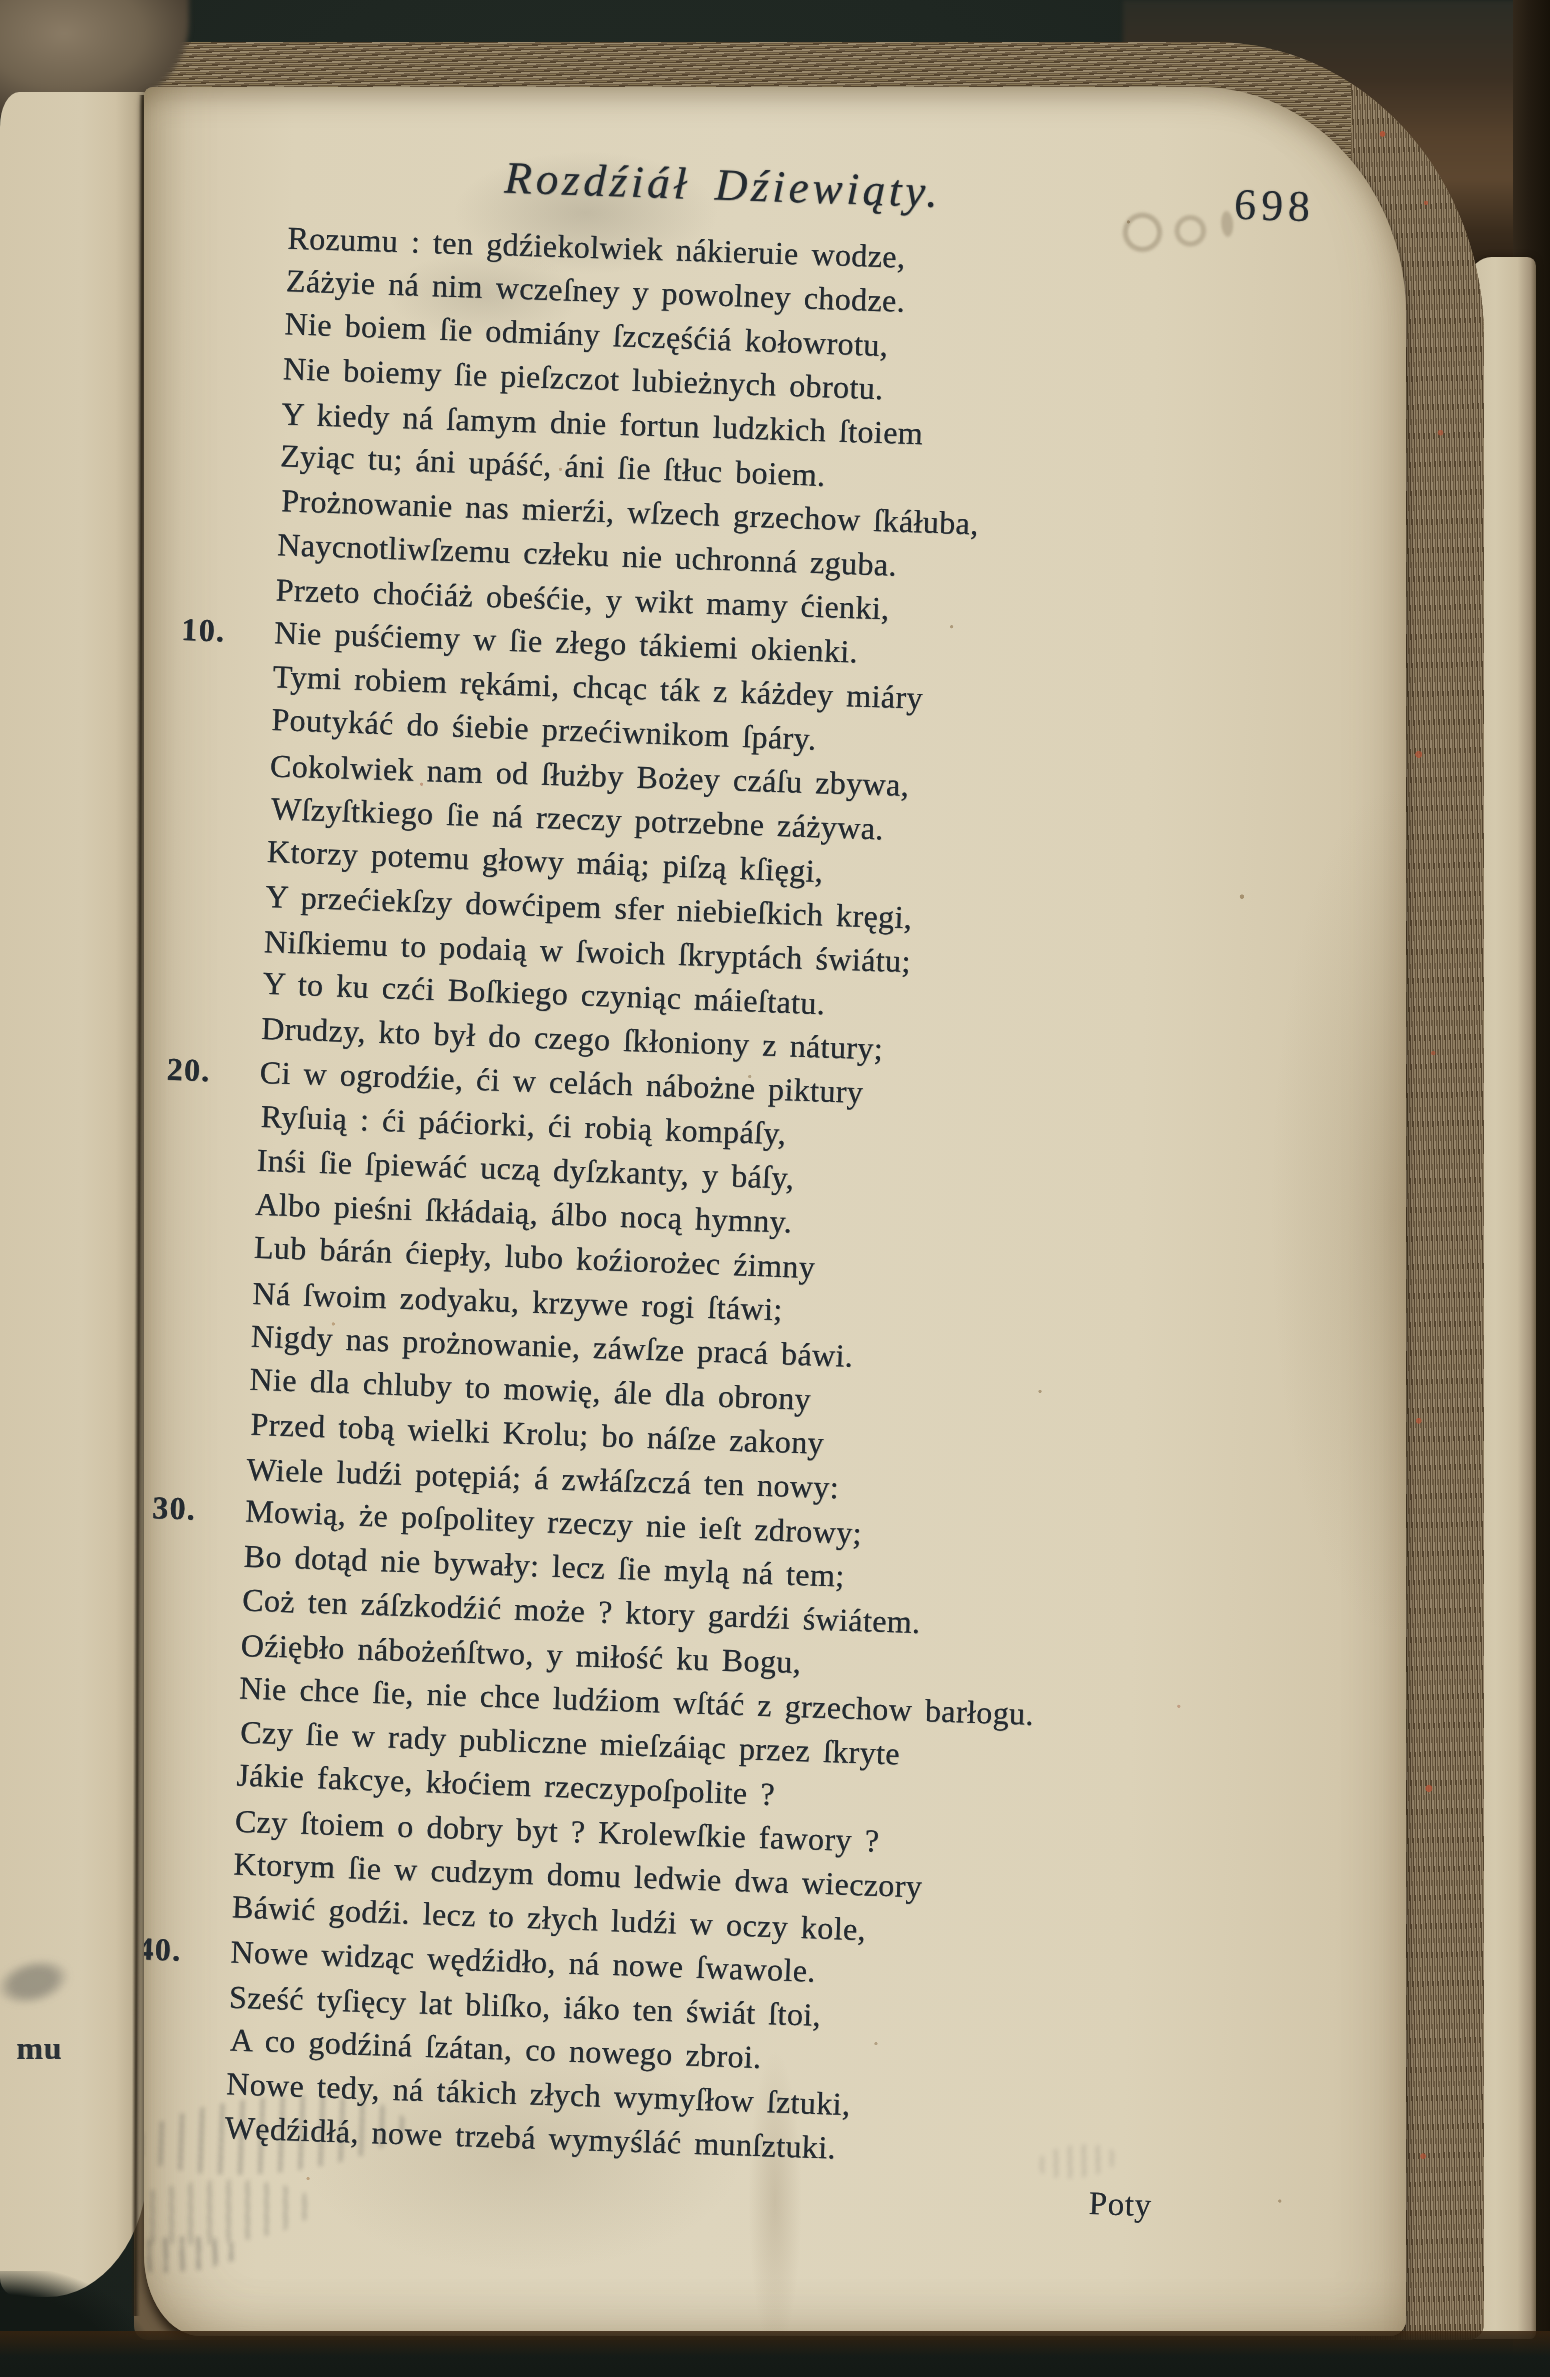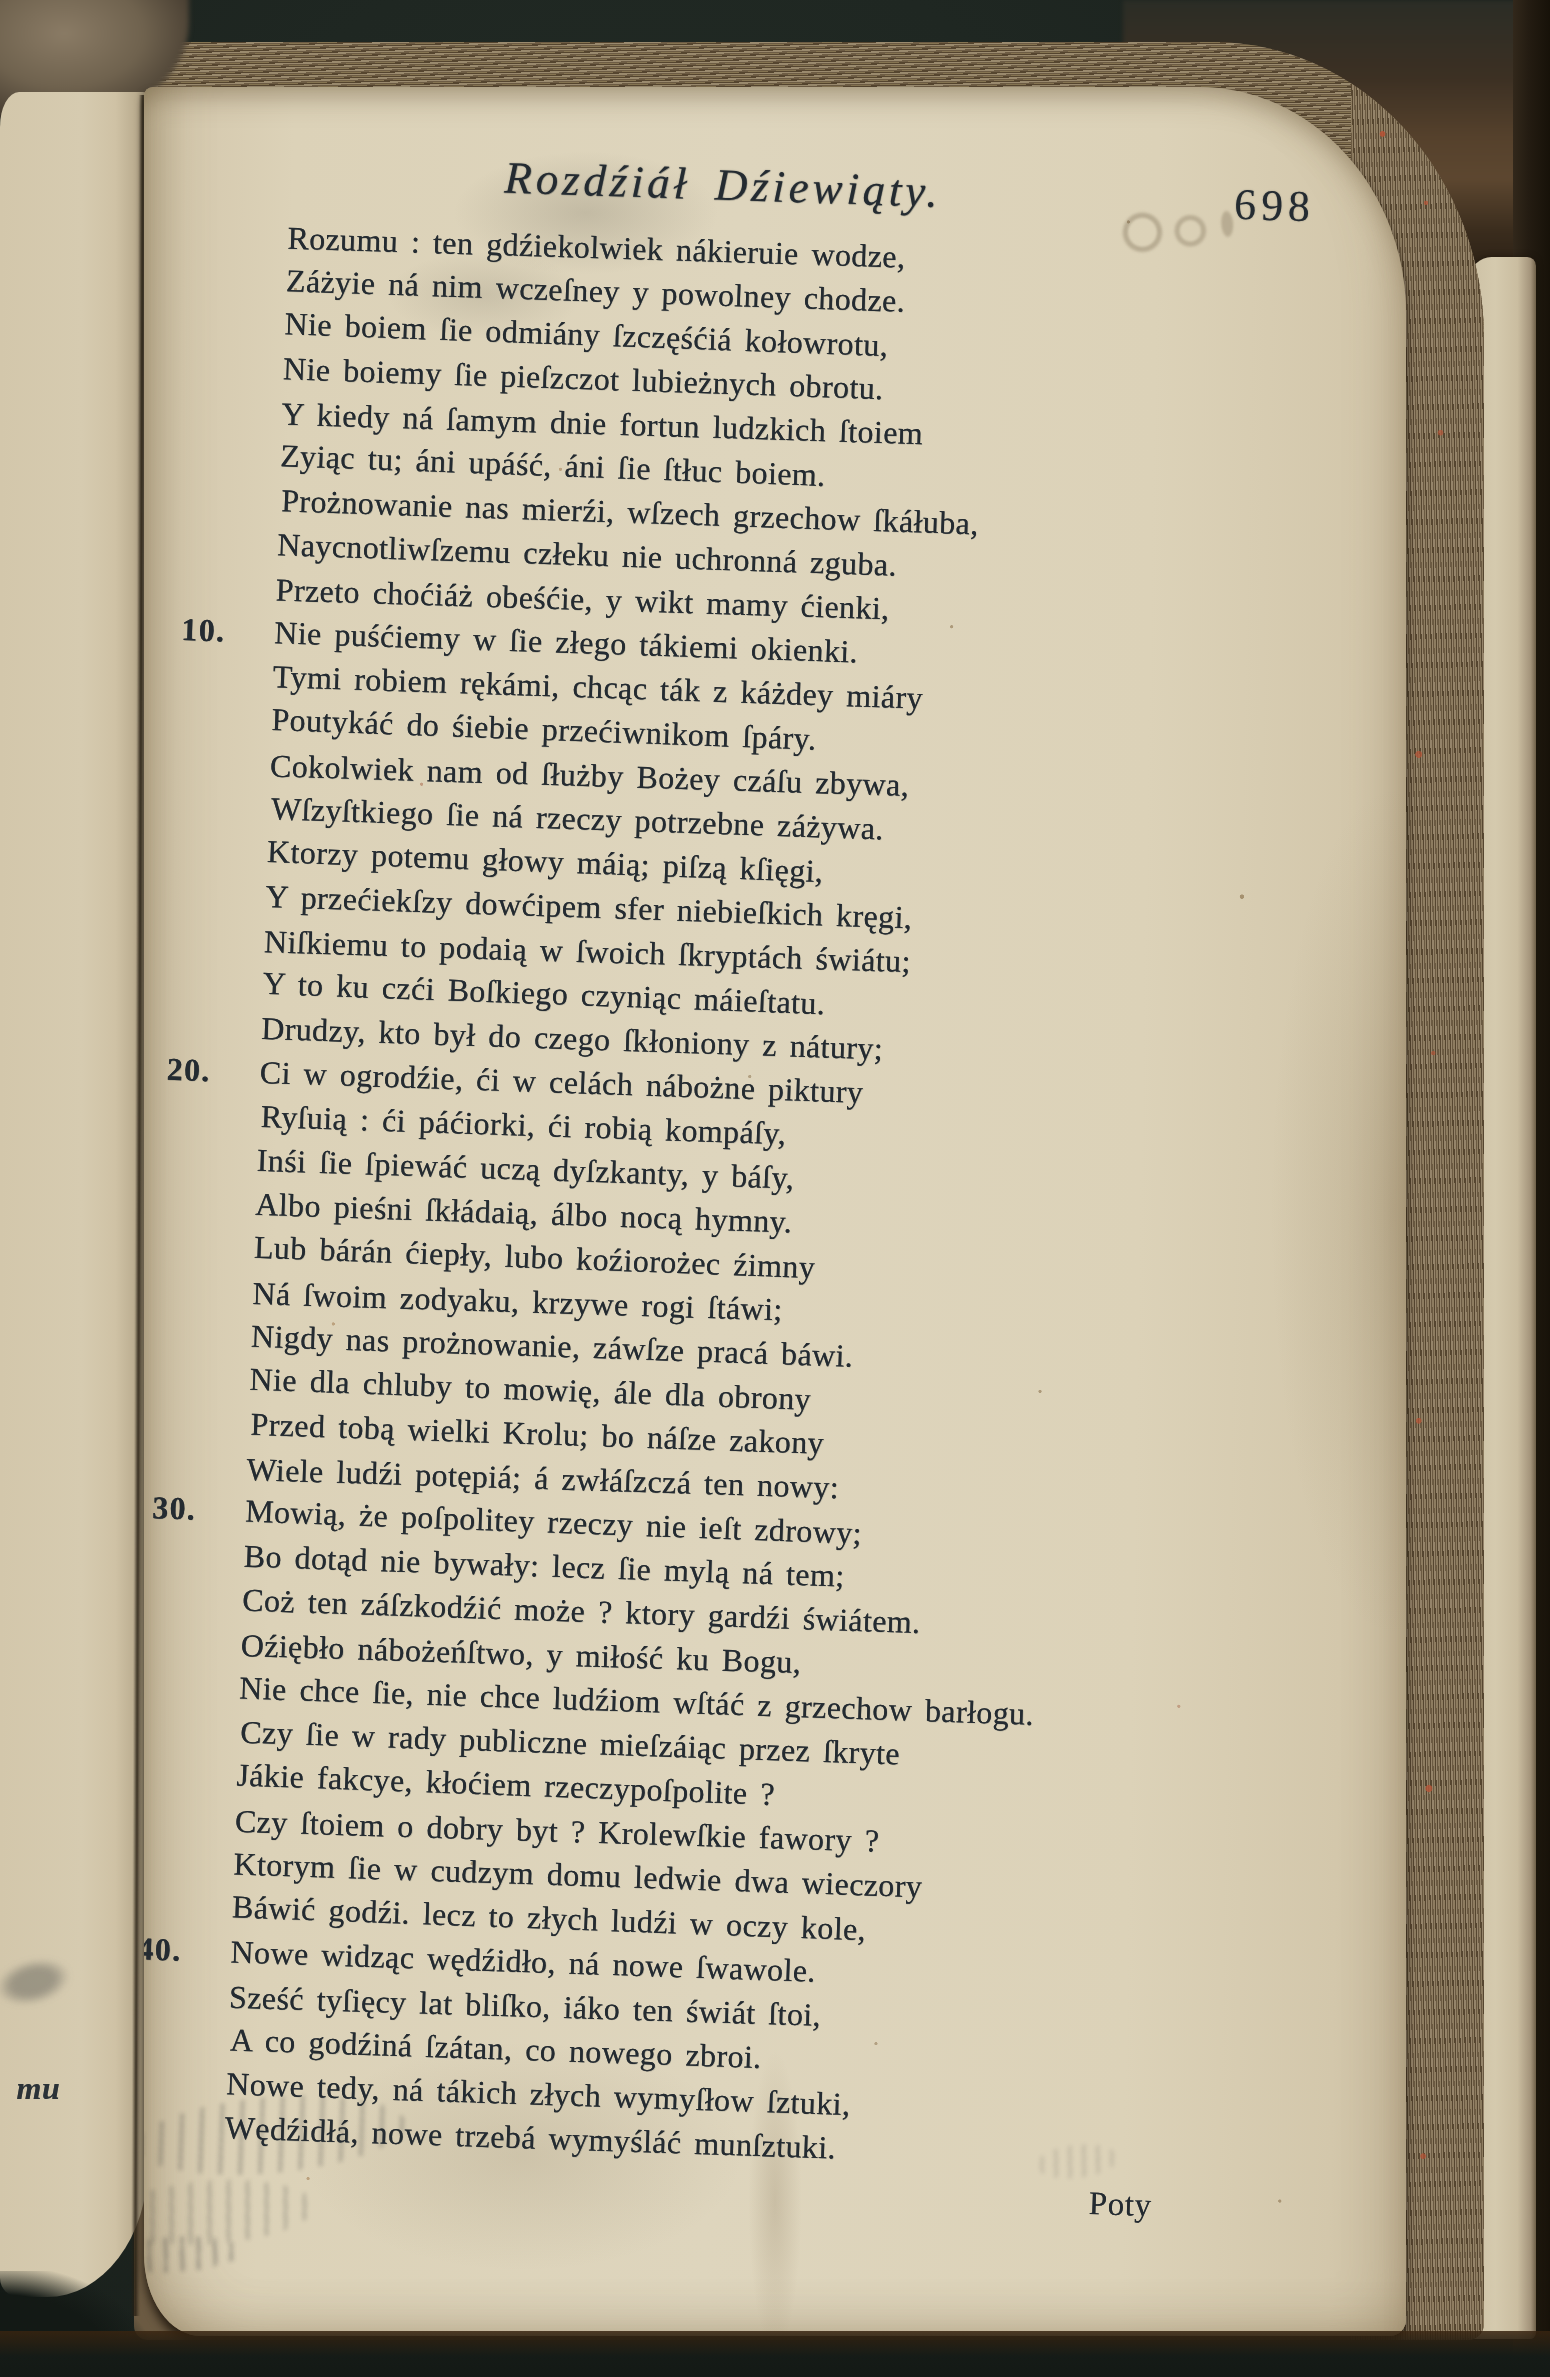--- a/index.html
+++ b/index.html
@@ -68,24 +68,23 @@
     border-bottom-right-radius:120px 95px;filter:blur(2.5px);
   }
   
   .facing{
     left:0;top:92px;width:148px;height:2205px;
     background:linear-gradient(90deg,#d3c7ab 0%,#d6cbb0 55%,#cfc2a5 78%,#baac8f 92%,#978a70 99%);
     border-radius:19px 5px 101px 19px / 35px 5px 133px 19px;
     overflow:hidden;
   }
   .facing-frag{
-    position:absolute;left:16.4px;top:1978px;
+    position:absolute;left:16.4px;top:1938px;
     font-size:32px;font-weight:bold;color:#2b3237;letter-spacing:0.6px;
     text-shadow:0 0 0.6px rgba(43,50,55,.7);
-    font-style:italic;
   }
   .facing-smudge{
     position:absolute;left:-5px;top:1868px;width:76px;height:44px;
     background:radial-gradient(ellipse, rgba(70,72,70,.4) 0 40%, transparent 70%);
     filter:blur(3.2px);transform:rotate(-14deg);
   }
   
   .gutter{
     left:135px;top:95px;width:8.8px;height:2221px;
     background:linear-gradient(90deg,transparent 0%, rgba(38,30,18,.85) 45%, rgba(38,30,18,.3) 75%, transparent 100%);

